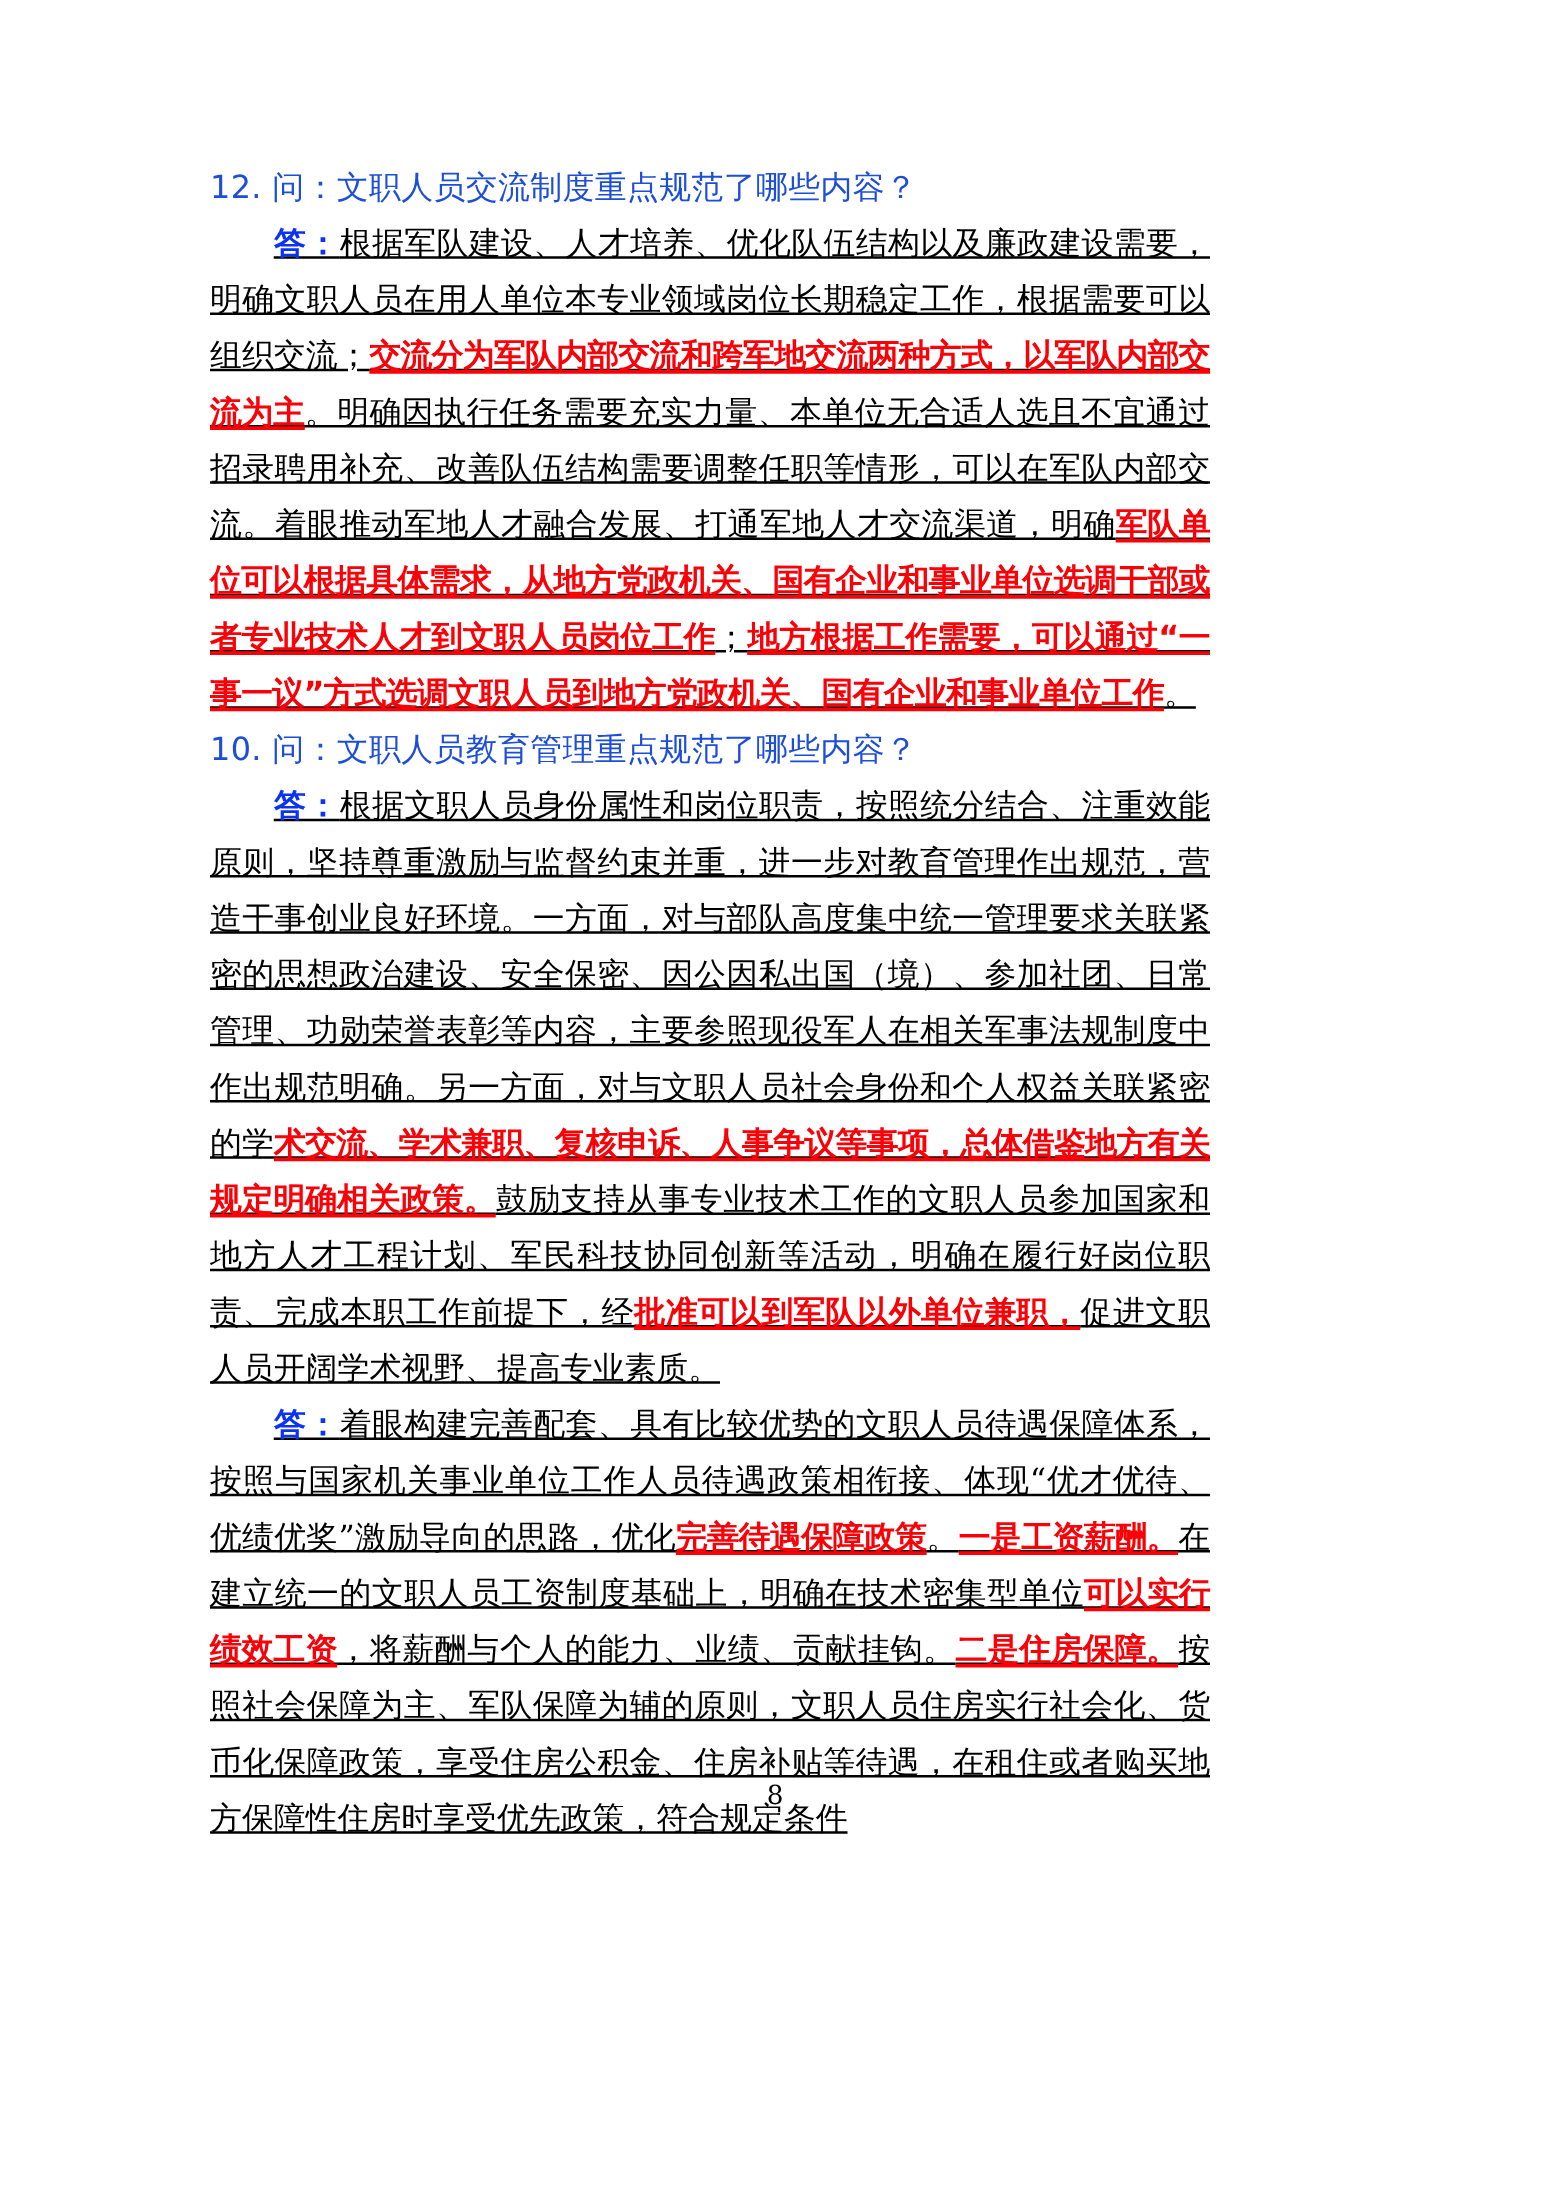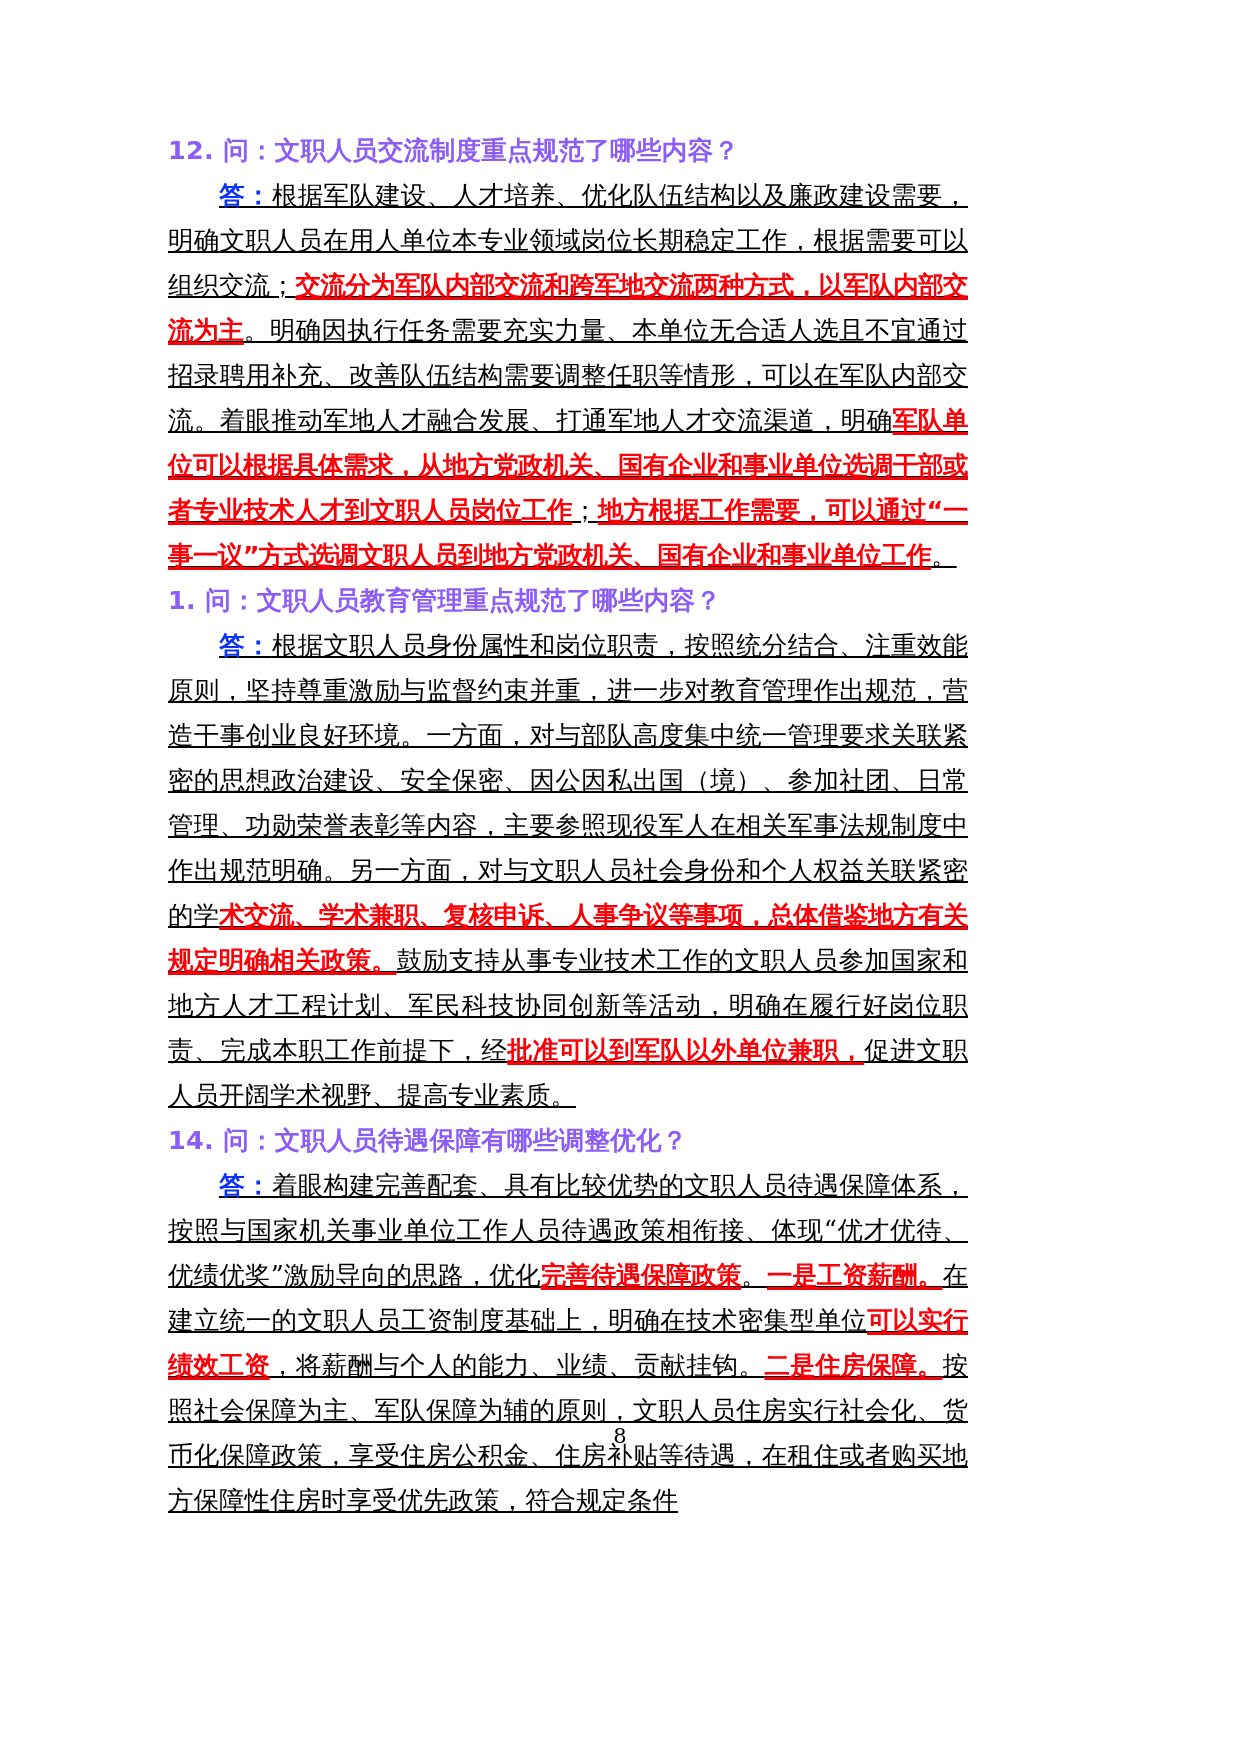--- a/index.html
+++ b/index.html
@@ -19,22 +19,22 @@
     overflow: hidden;
   }
   .content {
     position: absolute;
     left: 168px;
     top: 128px;
     width: 800px;
   }
   
   .qhead {
-    color: #8b5cf6;
-    font-weight: bold;
+    color: #1d4ed8;
+    font-weight: normal;
     font-size: 25.5px;
     line-height: 45px;
     letter-spacing: 0.3px;
     white-space: nowrap;
     margin: 0;
     font-family: "DejaVu Sans", "Liberation Sans", sans-serif;
   }
   
   .para {
     margin: 0;
@@ -82,22 +82,21 @@
 </style>
 </head>
 <body>
 
 <div class="page">
   <div class="content">
 
     <p class="qhead">12. 问：文职人员交流制度重点规范了哪些内容？</p>
     <p class="para"><span class="indent"></span><span class="ans">答：</span><span class="blk">根据军队建设、人才培养、优化队伍结构以及廉政建设需要，明确文职人员在用人单位本专业领域岗位长期稳定工作，根据需要可以组织交流；</span><span class="hl">交流分为军队内部交流和跨军地交流两种方式，以军队内部交流为主</span><span class="blk">。明确因执行任务需要充实力量、本单位无合适人选且不宜通过招录聘用补充、改善队伍结构需要调整任职等情形，可以在军队内部交流。着眼推动军地人才融合发展、打通军地人才交流渠道，明确</span><span class="hl">军队单位可以根据具体需求，从地方党政机关、国有企业和事业单位选调干部或者专业技术人才到文职人员岗位工作</span><span class="blk">；</span><span class="hl">地方根据工作需要，可以通过“一事一议”方式选调文职人员到地方党政机关、国有企业和事业单位工作</span><span class="blk">。</span></p>
 
-    <p class="qhead">1. 问：文职人员教育管理重点规范了哪些内容？</p>
+    <p class="qhead">10. 问：文职人员教育管理重点规范了哪些内容？</p>
     <p class="para"><span class="indent"></span><span class="ans">答：</span><span class="blk">根据文职人员身份属性和岗位职责，按照统分结合、注重效能原则，坚持尊重激励与监督约束并重，进一步对教育管理作出规范，营造干事创业良好环境。一方面，对与部队高度集中统一管理要求关联紧密的思想政治建设、安全保密、因公因私出国（境）、参加社团、日常管理、功勋荣誉表彰等内容，主要参照现役军人在相关军事法规制度中作出规范明确。另一方面，对与文职人员社会身份和个人权益关联紧密的学</span><span class="hl">术交流、学术兼职、复核申诉、人事争议等事项，总体借鉴地方有关规定明确相关政策。</span><span class="blk">鼓励支持从事专业技术工作的文职人员参加国家和地方人才工程计划、军民科技协同创新等活动，明确在履行好岗位职责、完成本职工作前提下，经</span><span class="hl">批准可以到军队以外单位兼职，</span><span class="blk">促进文职人员开阔学术视野、提高专业素质。</span></p>
 
-    <p class="qhead">14. 问：文职人员待遇保障有哪些调整优化？</p>
     <p class="para"><span class="indent"></span><span class="ans">答：</span><span class="blk">着眼构建完善配套、具有比较优势的文职人员待遇保障体系，按照与国家机关事业单位工作人员待遇政策相衔接、体现“优才优待、优绩优奖”激励导向的思路，优化</span><span class="hl">完善待遇保障政策</span><span class="blk">。</span><span class="hl">一是工资薪酬。</span><span class="blk">在建立统一的文职人员工资制度基础上，明确在技术密集型单位</span><span class="hl">可以实行绩效工资</span><span class="blk">，将薪酬与个人的能力、业绩、贡献挂钩。</span><span class="hl">二是住房保障。</span><span class="blk">按照社会保障为主、军队保障为辅的原则，文职人员住房实行社会化、货币化保障政策，享受住房公积金、住房补贴等待遇，在租住或者购买地方保障性住房时享受优先政策，符合规定条件</span></p>
 
   </div>
 
   <div class="pagenum">8</div>
 </div>
 
 </body></html>

